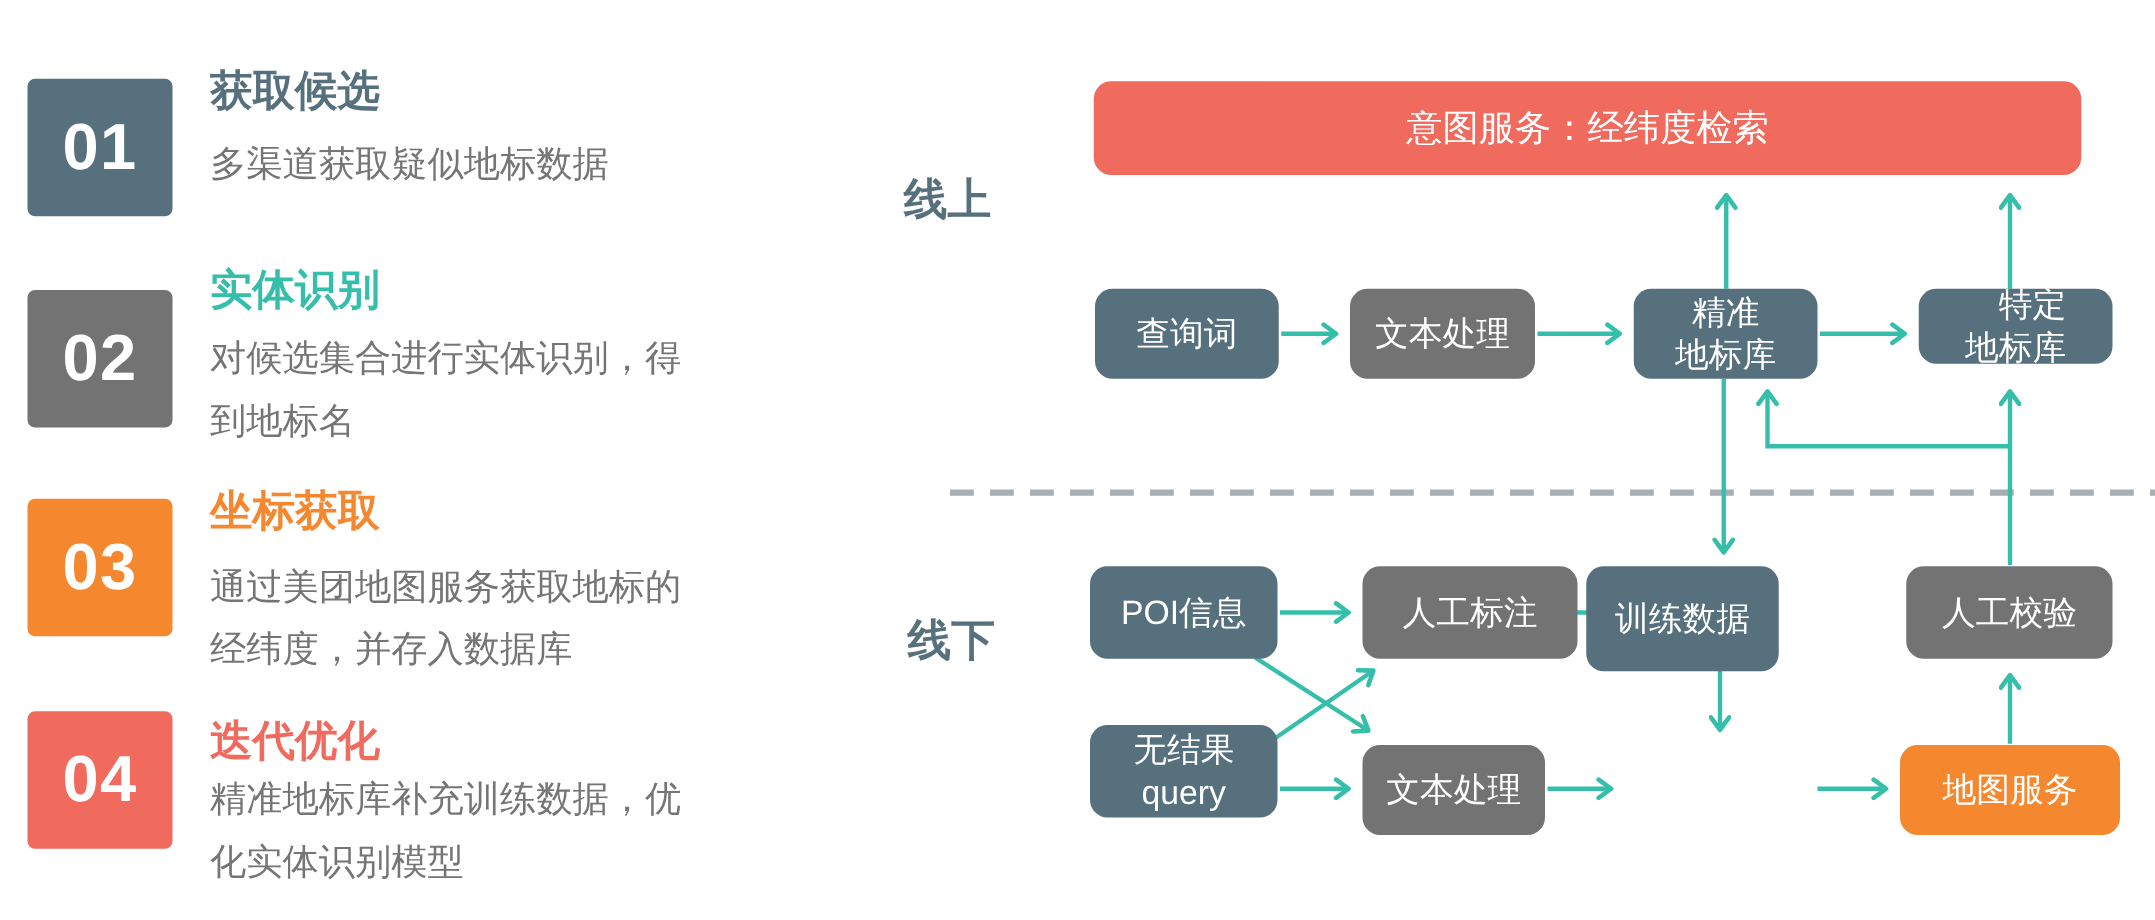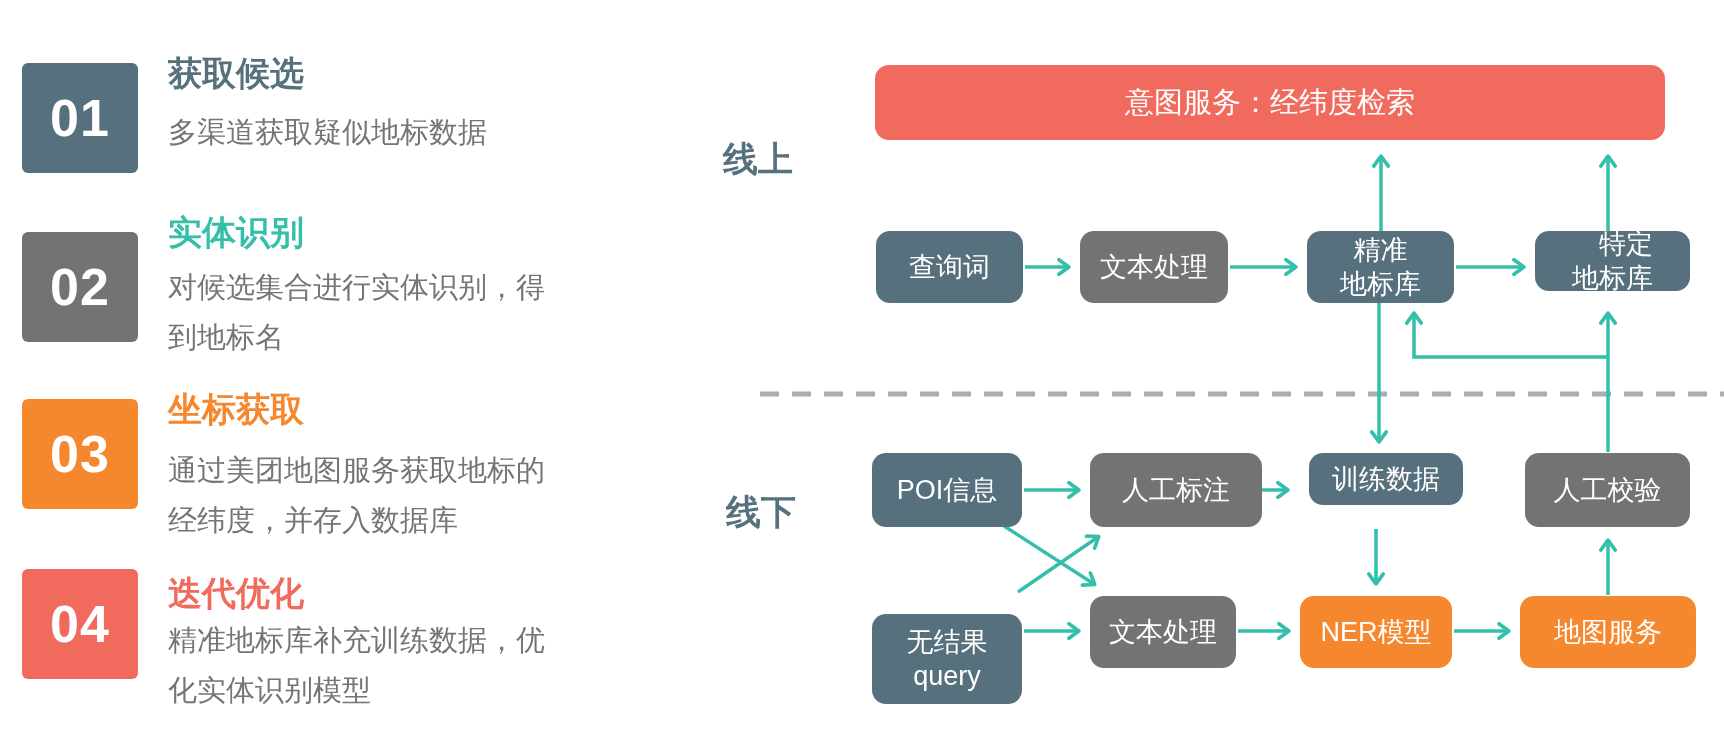--- a/index.html
+++ b/index.html
@@ -107,22 +107,21 @@
 
   <div class="node bg-slate" style="left:876px;top:231px;width:147px;height:72px;">查询词</div>
   <div class="node bg-teal" style="left:1080px;top:231px;width:148px;height:72px;">文本处理</div>
   <div class="node bg-slate" style="left:1307px;top:231px;width:147px;height:72px;">精准
 地标库</div>
   <div class="node bg-slate" style="left:1535px;top:231px;width:155px;height:60px;text-align:right;">特定
 地标库</div>
 
   <div class="node bg-slate" style="left:872px;top:453px;width:150px;height:74px;">POI信息</div>
   <div class="node bg-teal" style="left:1090px;top:453px;width:172px;height:74px;">人工标注</div>
-  <div class="node bg-slate" style="left:1309px;top:453px;width:154px;height:52px;">训练数据</div>
+  <div class="node bg-slate" style="left:1269px;top:453px;width:154px;height:84px;">训练数据</div>
   <div class="node bg-teal" style="left:1525px;top:453px;width:165px;height:74px;">人工校验</div>
 
-  <div class="node bg-slate" style="left:872px;top:614px;width:150px;height:90px;">无结果
+  <div class="node bg-slate" style="left:872px;top:580px;width:150px;height:74px;">无结果
 query</div>
   <div class="node bg-teal" style="left:1090px;top:596px;width:146px;height:72px;">文本处理</div>
-  <div class="node bg-orange" style="left:1300px;top:596px;width:152px;height:72px;">NER模型</div>
   <div class="node bg-orange" style="left:1520px;top:596px;width:176px;height:72px;">地图服务</div>
 
 </div>
 
 </body></html>

